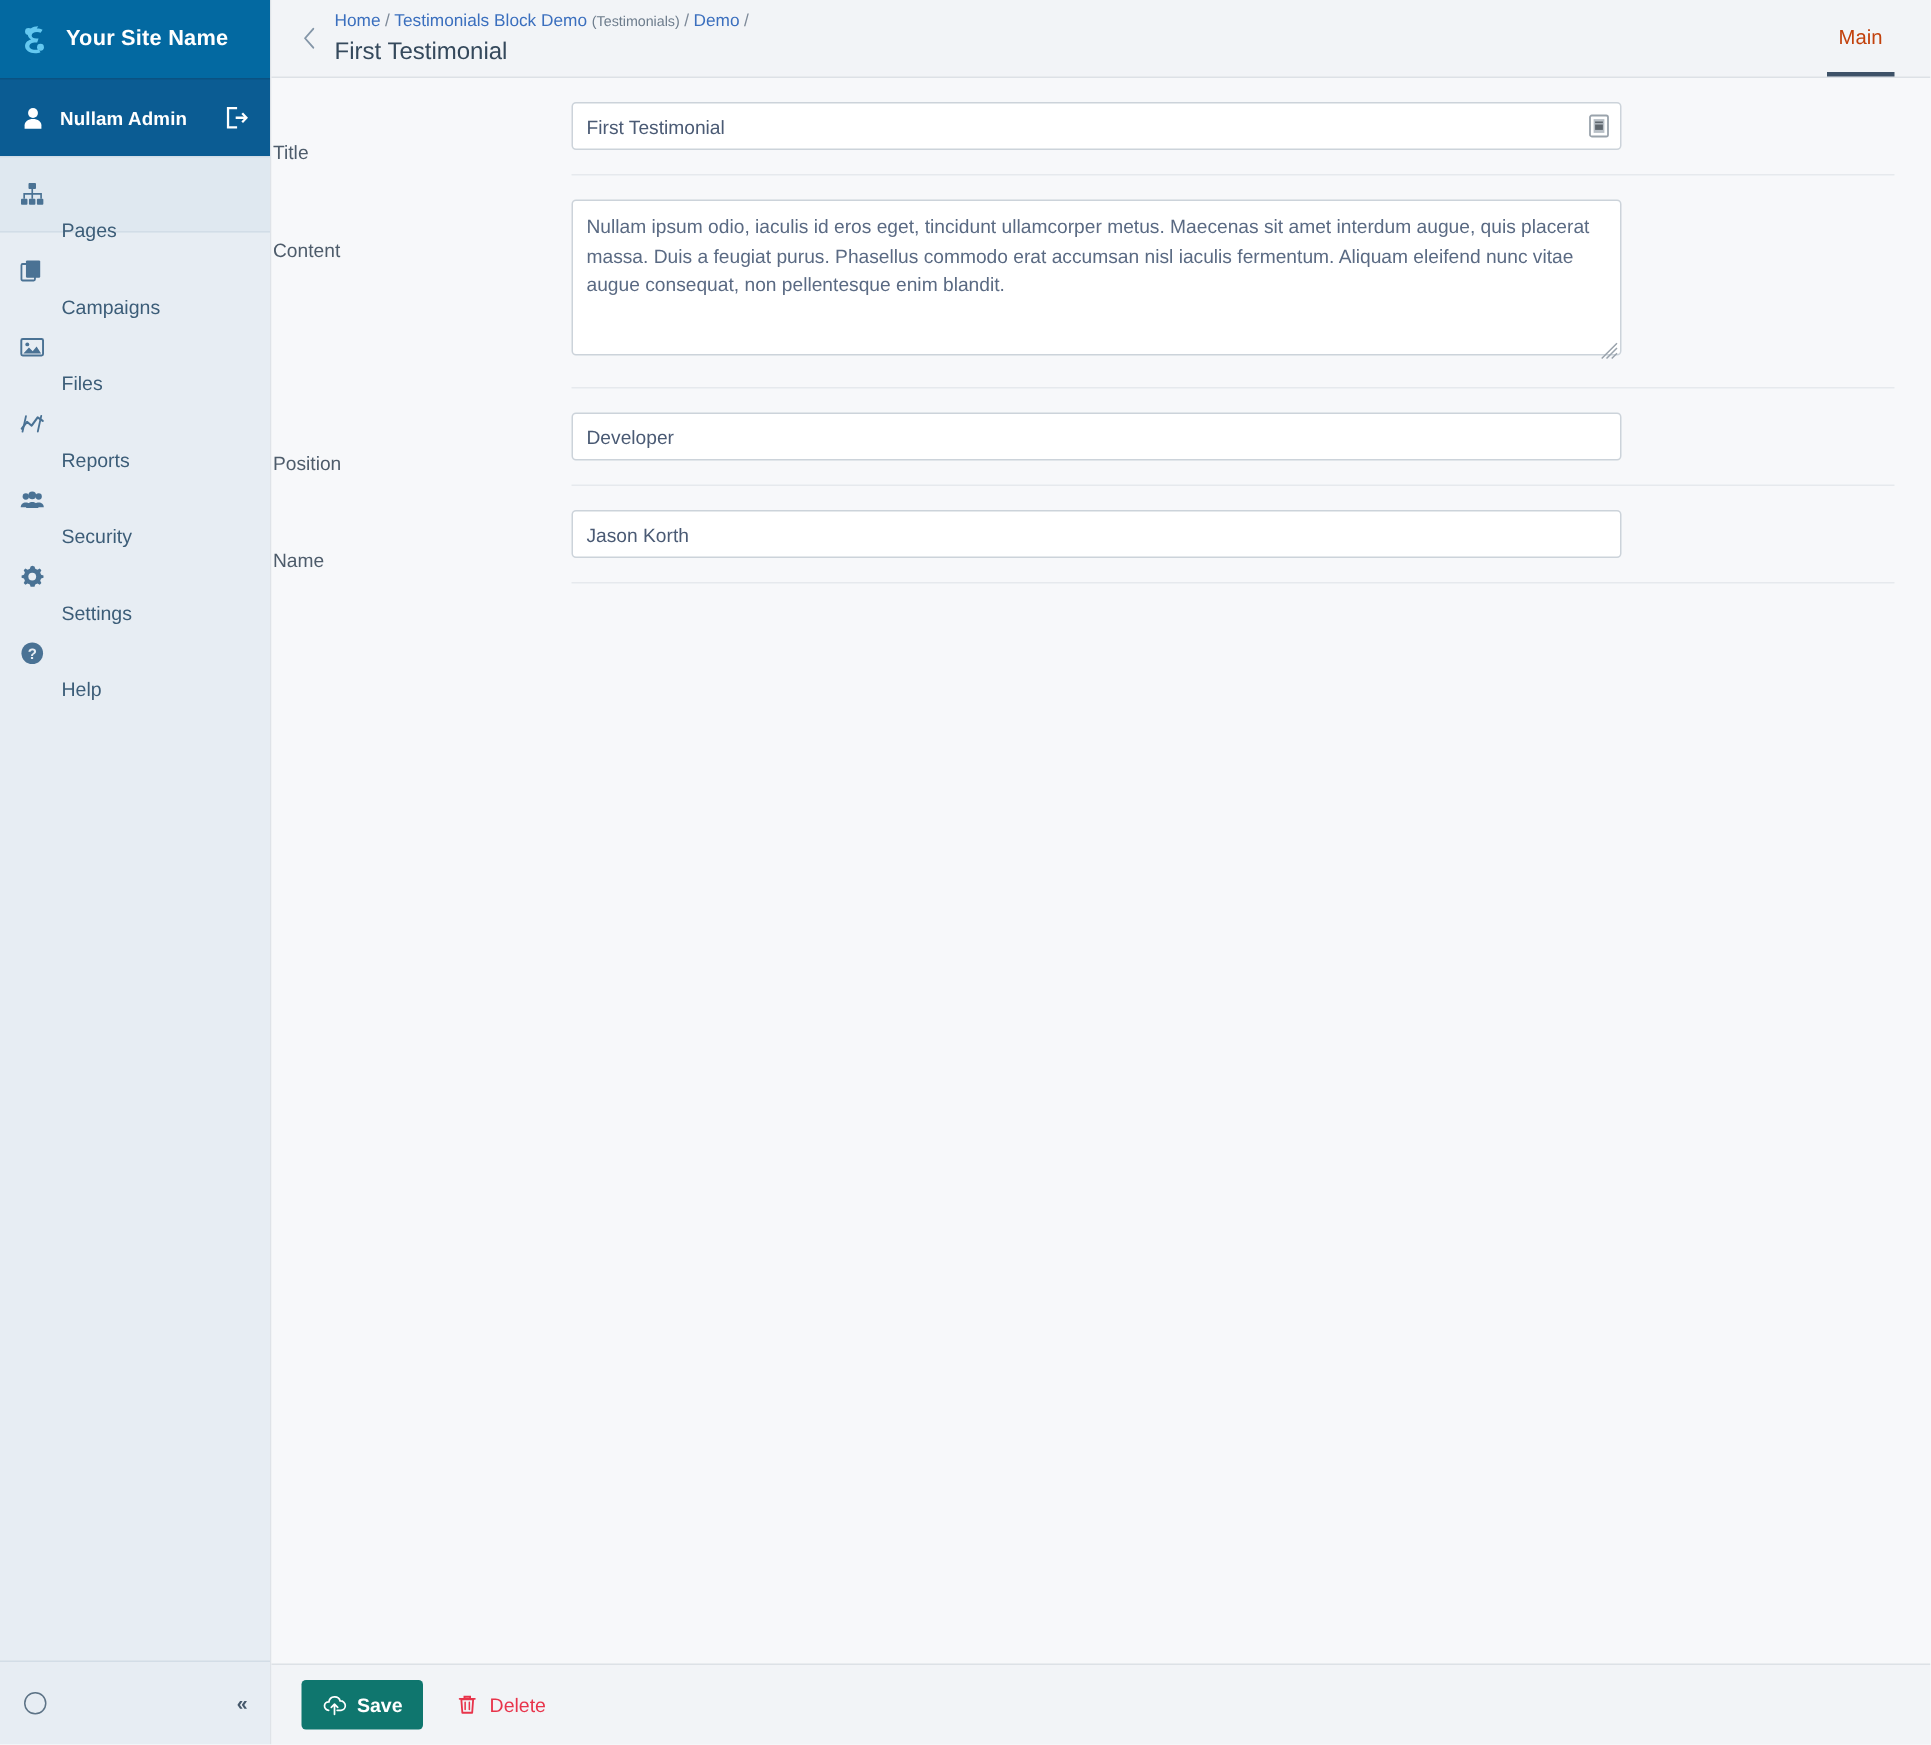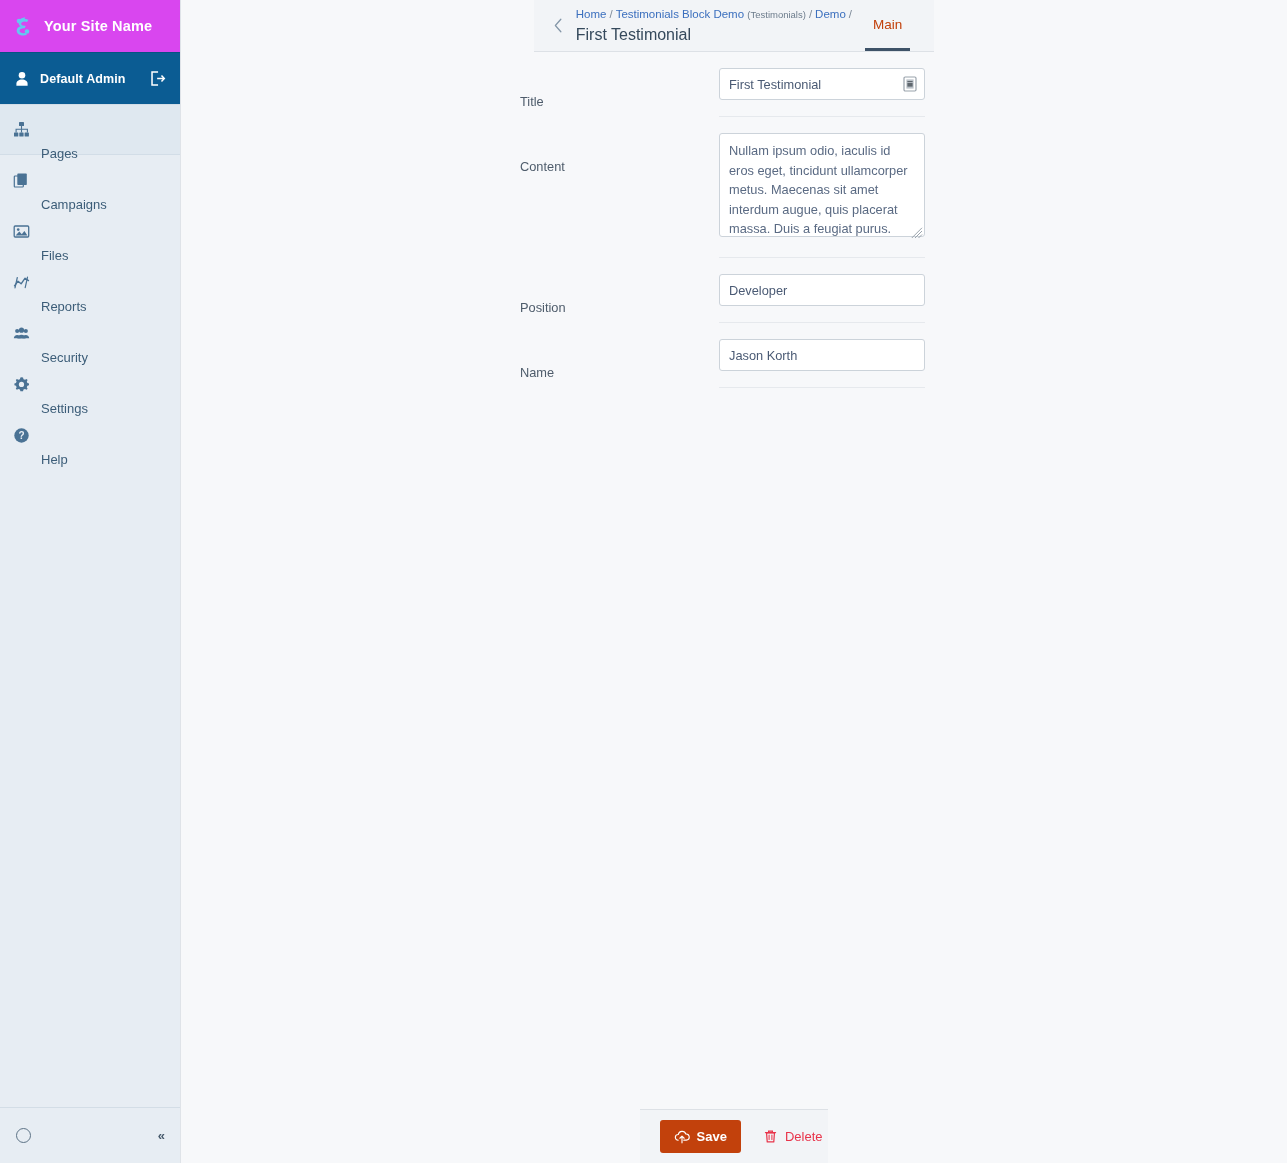--- a/index.html
+++ b/index.html
@@ -14,21 +14,21 @@
   .app { display: flex; width: 1287px; height: 1163px; }
 
   
   .sidebar {
     width: 180px; min-width: 180px; height: 1163px;
     background: #e7edf3;
     display: flex; flex-direction: column;
     position: relative;
   }
   .sb-brand {
-    height: 52px; background: #d946ef;
+    height: 52px; background: #0369a1;
     display: flex; align-items: center;
     padding: 0 0 0 10px;
     color: #fff;
   }
   .brand-logo { width: 26px; height: 26px; flex: 0 0 26px; display:block; }
   .brand-text {
     font-size: 14.5px; font-weight: bold; letter-spacing: .15px;
     margin-left: 8px; color: #ffffff;
   }
   .sb-user {
@@ -77,21 +77,20 @@
     color: #46596b; font-size: 13px; font-weight: bold;
     cursor: pointer; letter-spacing:-1px;
   }
 
   
   .main {
     flex: 1 1 auto; height: 1163px;
     display: flex; flex-direction: column;
     background: #f7f8fa;
     border-left: 1px solid #dfe3e8;
-    align-items: center;
   }
   .topbar {
     height: 52px; min-height:52px;
     background: #f2f4f7;
     border-bottom: 1px solid #dde1e6;
     display: flex; align-items: stretch;
     padding-left: 12px;
   }
   .back-btn {
     width: 26px; display: flex; align-items: center; justify-content: center;
@@ -161,21 +160,21 @@
   }
 
   .actionbar {
     height: 54px; min-height: 54px;
     background: #f2f4f7;
     border-top: 1px solid #dde1e6;
     display: flex; align-items: center;
     padding-left: 20px;
   }
   .btn-save {
-    height: 33px; background: #c2410c; border: none; border-radius: 3px;
+    height: 33px; background: #0f766e; border: none; border-radius: 3px;
     color: #fff; font-size: 13px; font-weight: bold;
     display: flex; align-items: center; gap: 7px;
     padding: 0 14px; cursor: pointer;
     font-family: "Liberation Sans", sans-serif;
   }
   .btn-delete {
     margin-left: 16px; height: 33px;
     display: flex; align-items: center; gap: 7px;
     color: #e8344b; font-size: 13px; cursor: pointer;
     background: none; border: none;
@@ -196,21 +195,21 @@
         <circle cx="17" cy="18.5" r="2.3" fill="#64c8f0"></circle>
       </svg>
       <span class="brand-text">Your Site Name</span>
     </div>
 
     <div class="sb-user">
       <svg class="u-ico" viewBox="0 0 16 16">
         <circle cx="8" cy="4.3" r="3.3" fill="#ffffff"></circle>
         <path d="M8 8.4c-3.2 0-5.6 1.8-5.6 4.1v2.3h11.2v-2.3c0-2.3-2.4-4.1-5.6-4.1z" fill="#ffffff"></path>
       </svg>
-      <span class="u-name">Default Admin</span>
+      <span class="u-name">Nullam Admin</span>
       <svg class="u-out" viewBox="0 0 18 18">
         <path d="M9.6 2.2H3.2v13.6h6.4" fill="none" stroke="#ffffff" stroke-width="1.6"></path>
         <path d="M8.6 9h7.2" fill="none" stroke="#ffffff" stroke-width="1.6"></path>
         <path d="M13.2 5.8L16.2 9l-3 3.2" fill="none" stroke="#ffffff" stroke-width="1.6" stroke-linejoin="miter"></path>
       </svg>
     </div>
 
     <ul class="sb-nav">
       <li class="sb-item active">
         <span class="n-ico">

